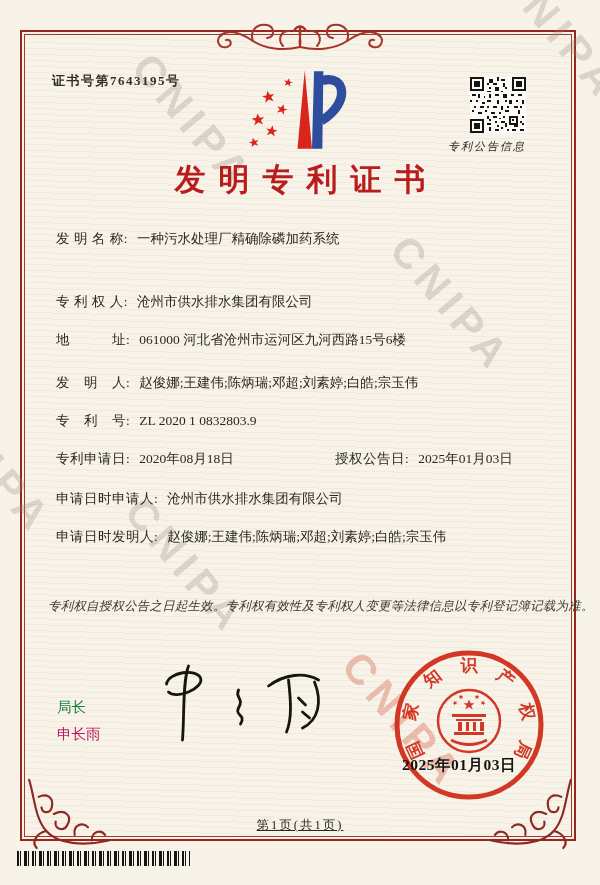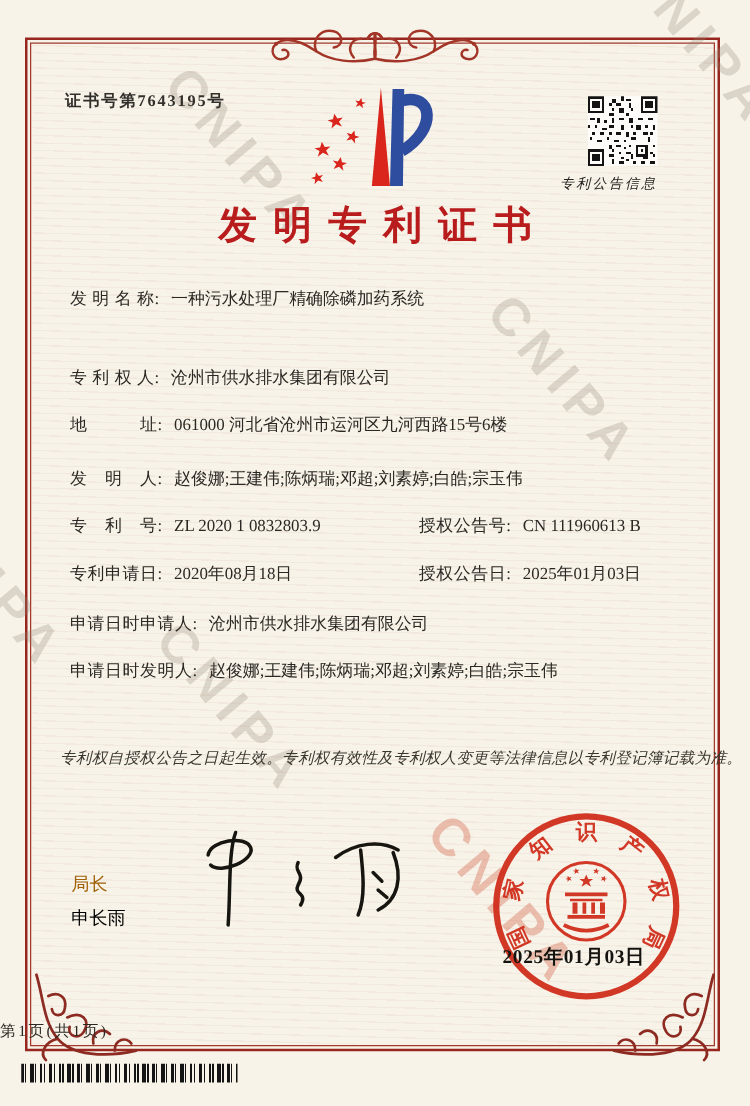--- a/index.html
+++ b/index.html
@@ -39,28 +39,28 @@
   .row { position:absolute; left:56px; width:500px; font-size:13.5px; white-space:nowrap; color:#2b2823; }
   .row .lab { letter-spacing:0.5px; }
   .row .val { margin-left:9px; }
   .row .rpart { position:absolute; left:279px; top:0; }
   .r1{top:230px} .r2{top:293px} .r3{top:331px} .r4{top:374px}
   .r5{top:412px} .r6{top:450px} .r7{top:490px} .r8{top:528px}
   .notice { position:absolute; left:48px; top:595px; width:515px; font-size:12.4px;
     line-height:22px; color:#3a372f; font-style:italic; letter-spacing:0.3px; }
   .notice .l1 { padding-left:34px; white-space:nowrap; }
   .notice .l2 { white-space:nowrap; }
-  .signer-title { position:absolute; left:57px; top:698px; font-size:14.5px; color:#a16207; }
-  .signer-name  { position:absolute; left:57px; top:725px; font-size:14.5px; color:#000000;font-family:Liberation Serif, serif; }
+  .signer-title { position:absolute; left:57px; top:698px; font-size:14.5px; color:#15803d; }
+  .signer-name  { position:absolute; left:57px; top:725px; font-size:14.5px; color:#be185d;font-family:Liberation Serif, serif; }
   .signature { position:absolute; left:150px; top:656px; }
   .seal { position:absolute; left:392px; top:648px; z-index:2; }
   .seal-date { position:absolute; left:402px; top:755px; font-size:15.5px; font-weight:700;
     color:#15130f; letter-spacing:0.5px; z-index:3; }
-  .footer { position:absolute; left:0; right:0; top:817px; 
-    font-size:12.5px; letter-spacing:2px; color:#2b2823; }
+  .footer { position:absolute; left:0; right:0; top:817px; text-align:center;
+    font-size:12.5px; letter-spacing:2px; color:#2b2823;text-decoration:underline; }
   .barcode { position:absolute; left:17px; top:851px; width:173px; height:15px; z-index:2;
     background:repeating-linear-gradient(90deg,
       #141414 0 2px, transparent 2px 3px,
       #141414 3px 4px, transparent 4px 7px,
       #141414 7px 10px, transparent 10px 11px,
       #141414 11px 12px, transparent 12px 15px); }
   .ornament-top { position:absolute; left:205px; top:13px; z-index:2; }
   .flourish { position:absolute; top:776px; z-index:2; }
   .flourish.left { left:24px; }
   .flourish.right { right:24px; transform:scaleX(-1); }
@@ -171,23 +171,20 @@
       <span class="lab">发 明 名 称:</span><span class="val">一种污水处理厂精确除磷加药系统</span>
     </div>
     <div class="row r3">
       <span class="lab">地　　　址:</span><span class="val">061000 河北省沧州市运河区九河西路15号6楼</span>
     </div>
     <div class="row r4">
       <span class="lab">发　明　人:</span><span class="val">赵俊娜;王建伟;陈炳瑞;邓超;刘素婷;白皓;宗玉伟</span>
     </div>
     <div class="row r5">
       <span class="lab">专　利　号:</span><span class="val">ZL 2020 1 0832803.9</span>
-      <span class="rpart">
-        <span class="lab">授权公告号:</span><span class="val">CN 111960613 B</span>
-      </span>
     </div>
     <div class="row r6">
       <span class="lab">专利申请日:</span><span class="val">2020年08月18日</span>
       <span class="rpart">
         <span class="lab">授权公告日:</span><span class="val">2025年01月03日</span>
       </span>
     </div>
     <div class="row r7">
       <span class="lab">申请日时申请人:</span><span class="val">沧州市供水排水集团有限公司</span>
     </div>

